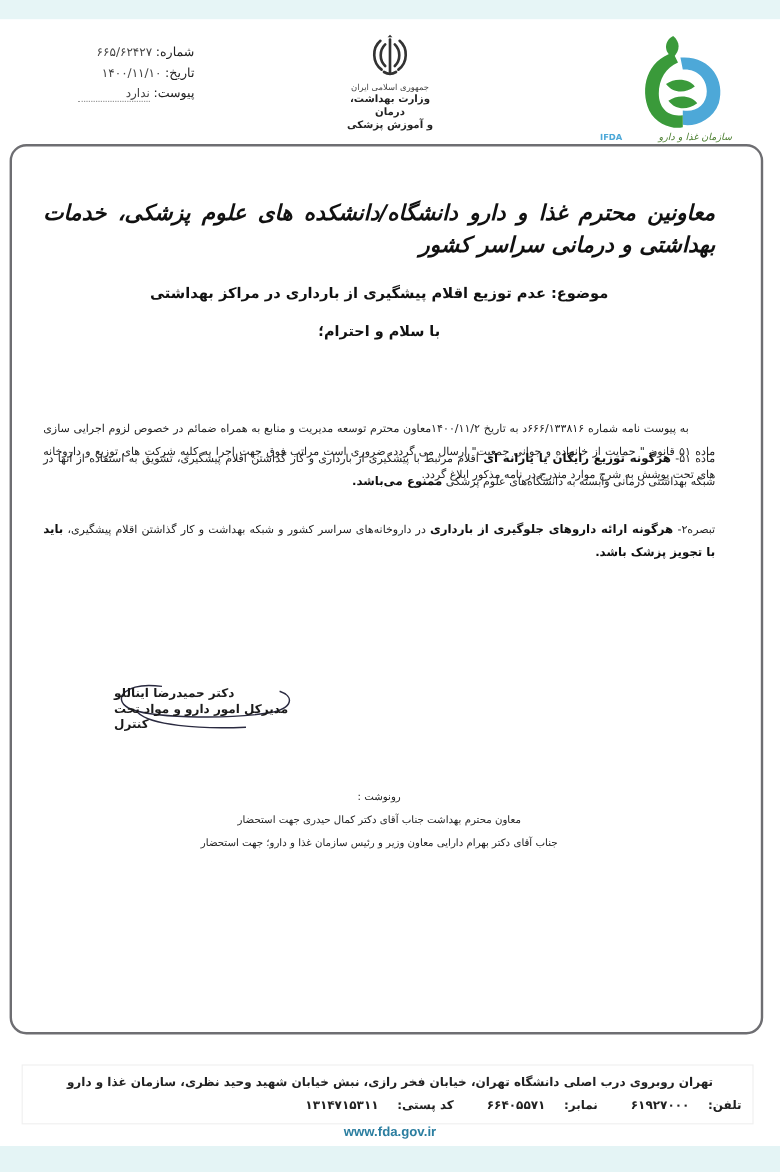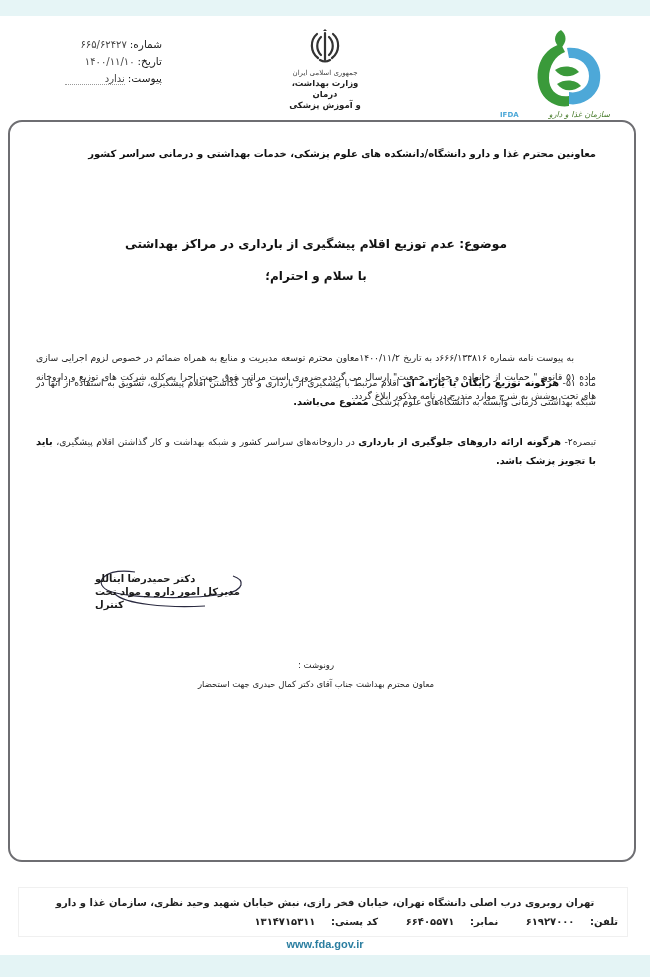--- a/index.html
+++ b/index.html
@@ -27,21 +27,21 @@
     .ifda .caption { position: absolute; left: 5px; top: 84px; width: 110px; direction: rtl; font-size: 8px; color: #4a7d2e; font-style: italic; display: flex; justify-content: space-between; align-items: center; }
     .ifda .caption .abbr { color: #4da8d8; font-size: 7px; font-style: normal; font-weight: bold; }
 
     
     .frame {
       position: absolute; left: 8px; top: 120px; width: 628px; height: 742px;
       border: 2px solid #6e6e72; border-radius: 14px; background: #fff;
     }
     .body-text { position: absolute; left: 36px; width: 560px; direction: rtl; text-align: center; color: #111; }
 
-    .addressee { top: 140px; font-size: 10px; font-weight: bold; line-height: 27px; text-align: justify; text-align-last: right; }
+    .addressee { top: 164px; font-size: 18px; font-weight: bold; line-height: 27px; text-align: justify; text-align-last: right; font-style: italic; }
     .subject { top: 234px; font-size: 12.2px; font-weight: bold; line-height: 20px; }
     .subject .label { font-weight: bold; }
     .greeting { top: 266px; font-size: 12px; font-weight: bold; line-height: 20px; }
 
     .para { font-size: 9.2px; line-height: 19px; color: #222; text-align: justify; text-align-last: right; }
     .para1 { top: 304px; text-indent: 22px; margin-top: 44px; }
     .para2 { top: 373px; }
     .para3 { top: 432px; }
     .para b { font-weight: bold; color: #111; font-size: 9.8px; }
 
@@ -141,20 +141,21 @@
   </svg>
   <div class="sig-text">
     <div>دکتر حمیدرضا ایناللو</div>
     <div>مدیرکل امور دارو و مواد تحت کنترل</div>
   </div>
 </div>
 
 <div class="body-text cc">
   <div class="cc-title">رونوشت :</div>
   <div>معاون محترم بهداشت جناب آقای دکتر کمال حیدری جهت استحضار</div>
+  <div>جناب آقای دکتر بهرام دارایی معاون وزیر و رئیس سازمان غذا و دارو؛ جهت استحضار</div>
 </div>
 
 <div class="footer-box"></div>
 <div class="footer-address">تهران روبروی درب اصلی دانشگاه تهران، خیابان فخر رازی، نبش خیابان شهید وحید نظری، سازمان غذا و دارو</div>
 <div class="footer-contact">
   <span><span>تلفن:</span> <span>۶۱۹۲۷۰۰۰</span></span>
   <span><span>نمابر:</span> <span>۶۶۴۰۵۵۷۱</span></span>
   <span><span>کد پستی:</span> <span>۱۳۱۴۷۱۵۳۱۱</span></span>
 </div>
 <div class="website">www.fda.gov.ir</div>

